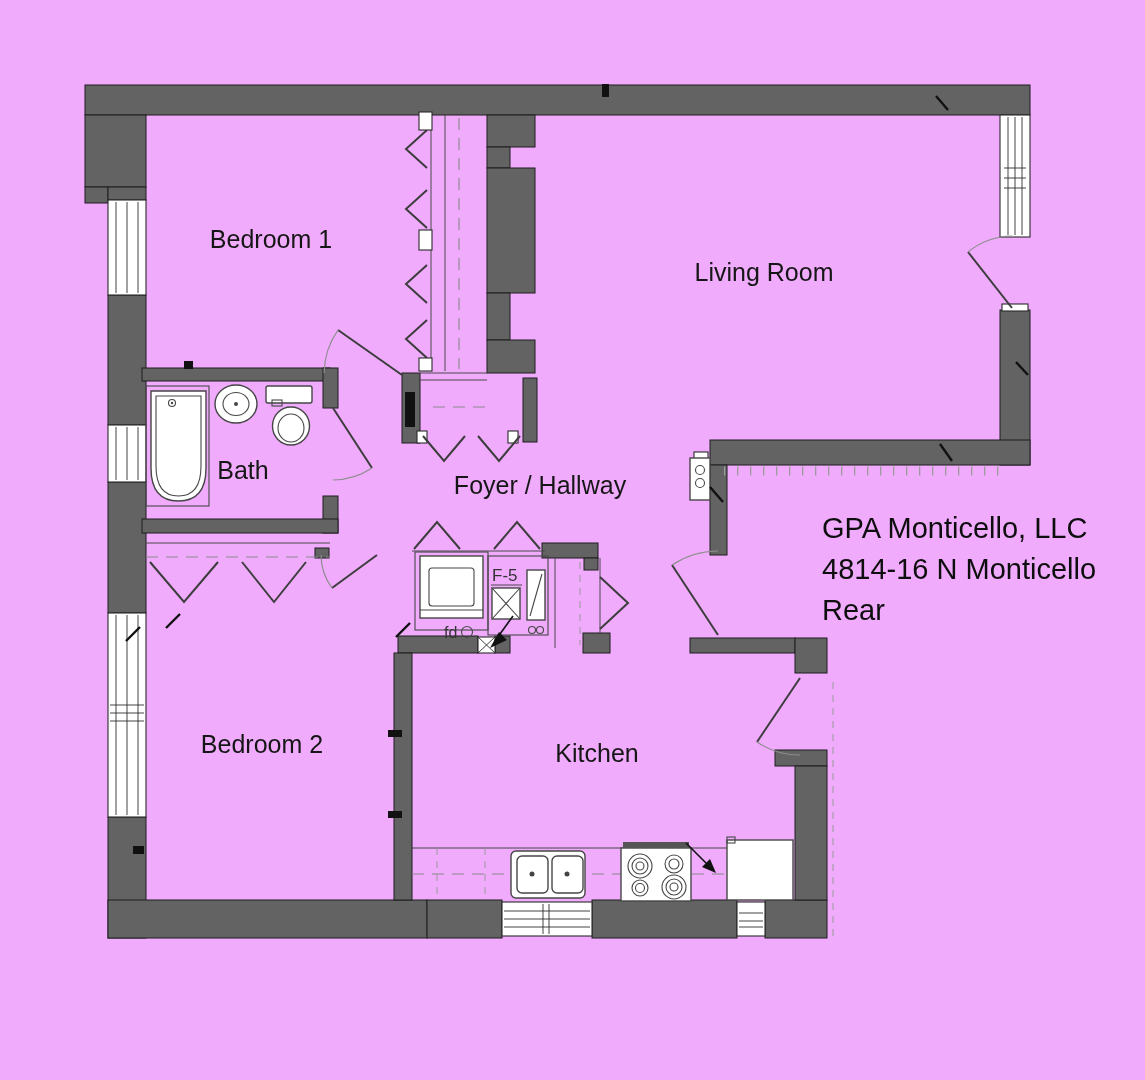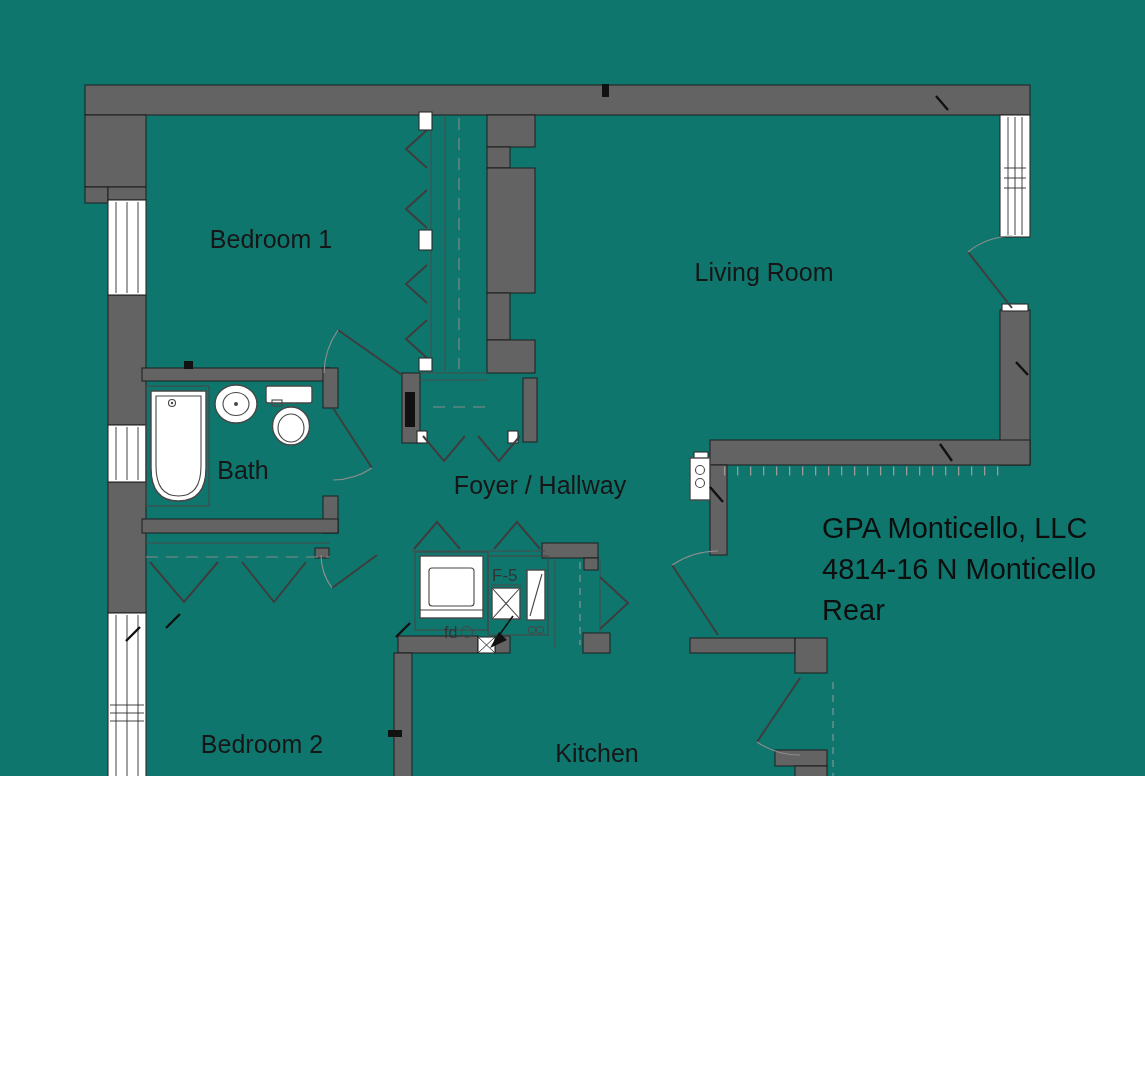--- a/index.html
+++ b/index.html
@@ -1,16 +1,16 @@
 <!DOCTYPE html>
 <html><head>
 <meta charset="utf-8">
 <style>
   html,body{margin:0;padding:0;background:#ffffff;}
-  .stage{position:relative;width:1145px;height:776px;background:#0f766e;overflow:hidden;}
+  .stage{position:relative;width:1145px;height:1080px;background:#f0abfc;overflow:hidden;}
   svg{display:block;}
   .wall{fill:#636363;stroke:#1f1f1f;stroke-width:1;}
   .blk{fill:#111111;stroke:none;}
   .win{fill:#ffffff;stroke:#2a2a2a;stroke-width:1.1;}
   .winline{stroke:#2f2f2f;stroke-width:0.9;fill:none;}
   .thin2{stroke:#4a4a4a;stroke-width:1;fill:none;}
   .leaf{stroke:#3d3d3d;stroke-width:2;fill:none;}
   .arc{stroke:#8d8d8d;stroke-width:1.2;fill:none;}
   .fix{fill:#ffffff;stroke:#474747;stroke-width:1.4;}
   .fixline{stroke:#474747;stroke-width:1.1;fill:none;}

